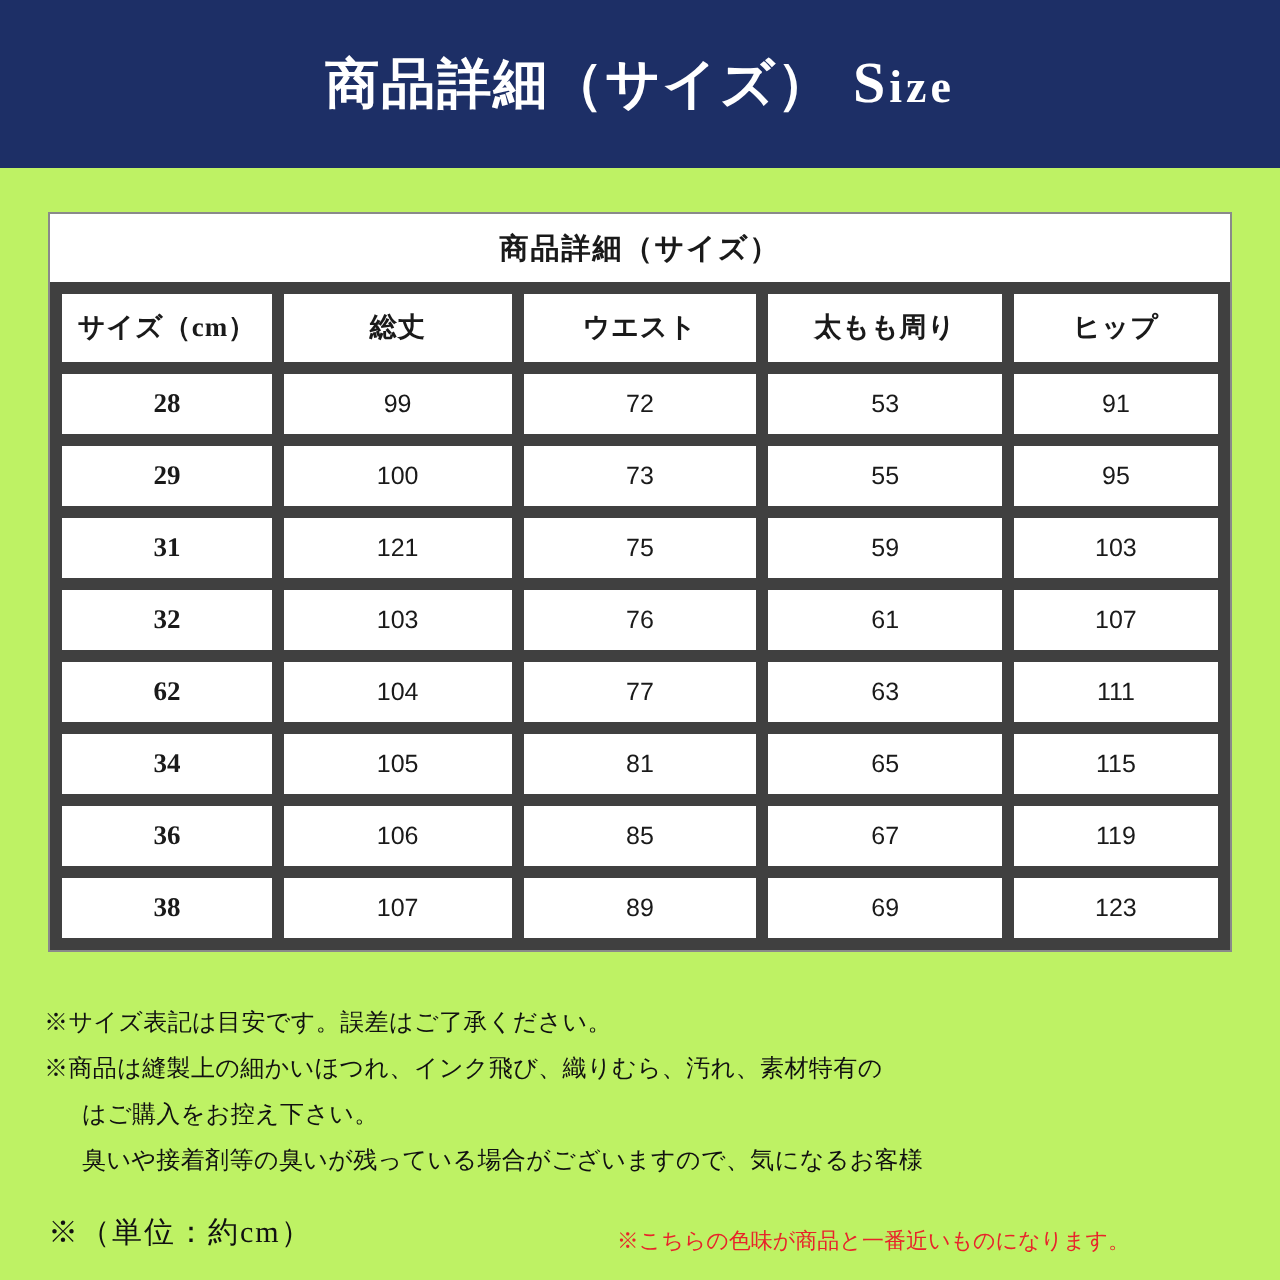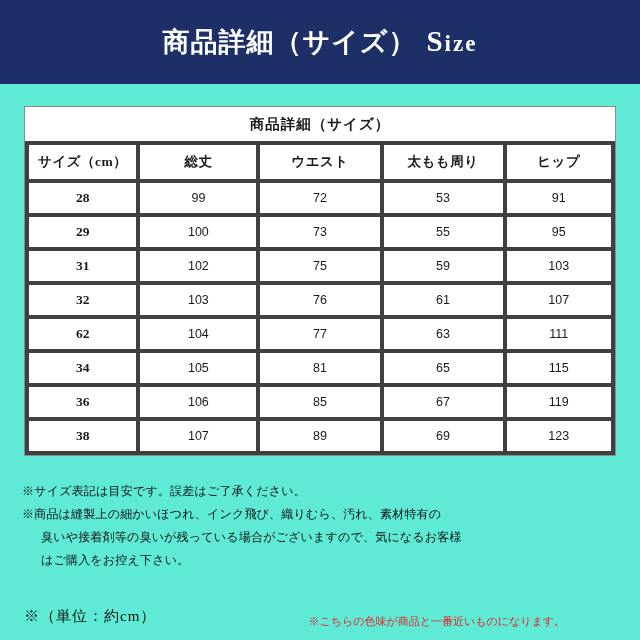--- a/index.html
+++ b/index.html
@@ -10,21 +10,21 @@
     width: 640px;
     height: 640px;
     background: #ffffff;
     font-family: "Liberation Sans", sans-serif;
     overflow: hidden;
   }
   .page {
     position: relative;
     width: 640px;
     height: 640px;
-    background: #5eead4;
+    background: #bef264;
   }
 
   
   .header {
     position: relative;
     width: 640px;
     height: 84px;
     background: #1d2f66;
     display: flex;
     align-items: center;
@@ -64,21 +64,21 @@
     background: #ffffff;
     box-sizing: border-box;
   }
   table.size-table {
     width: 100%;
     border-collapse: collapse;
     table-layout: fixed;
   }
   table.size-table td,
   table.size-table th {
-    border: 4px solid #404040;
+    border: 6px solid #404040;
     text-align: center;
     font-size: 12.5px;
     color: #1a1a1a;
     padding: 0;
     height: 30px;
     font-weight: normal;
   }
   .caption-cell {
     height: 34px !important;
     font-family: "Liberation Serif", serif;
@@ -197,21 +197,21 @@
         </tr>
         <tr>
           <td class="size-cell">29</td>
           <td class="val-cell">100</td>
           <td class="val-cell">73</td>
           <td class="val-cell">55</td>
           <td class="val-cell">95</td>
         </tr>
         <tr>
           <td class="size-cell">31</td>
-          <td class="val-cell">102</td>
+          <td class="val-cell">121</td>
           <td class="val-cell">75</td>
           <td class="val-cell">59</td>
           <td class="val-cell">103</td>
         </tr>
         <tr>
           <td class="size-cell">32</td>
           <td class="val-cell">103</td>
           <td class="val-cell">76</td>
           <td class="val-cell">61</td>
           <td class="val-cell">107</td>
@@ -244,22 +244,22 @@
           <td class="val-cell">69</td>
           <td class="val-cell">123</td>
         </tr>
       </tbody>
     </table>
   </div>
 
   <div class="notes">
     <p>※サイズ表記は目安です。誤差はご了承ください。</p>
     <p>※商品は縫製上の細かいほつれ、インク飛び、織りむら、汚れ、素材特有の</p>
+    <p class="indent">はご購入をお控え下さい。</p>
     <p class="indent">臭いや接着剤等の臭いが残っている場合がございますので、気になるお客様</p>
-    <p class="indent">はご購入をお控え下さい。</p>
   </div>
 
   <div class="footer">
     <div class="unit-note">※（単位：約cm）</div>
     <div class="color-note">
       <div>※こちらの色味が商品と一番近いものになります。</div>
     </div>
   </div>
 
 </div>

